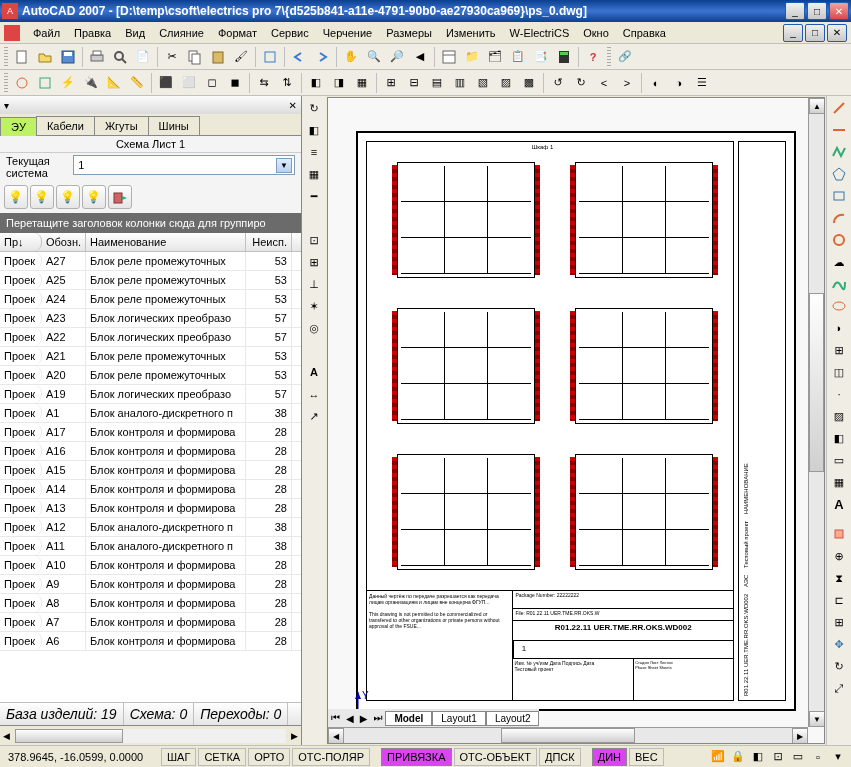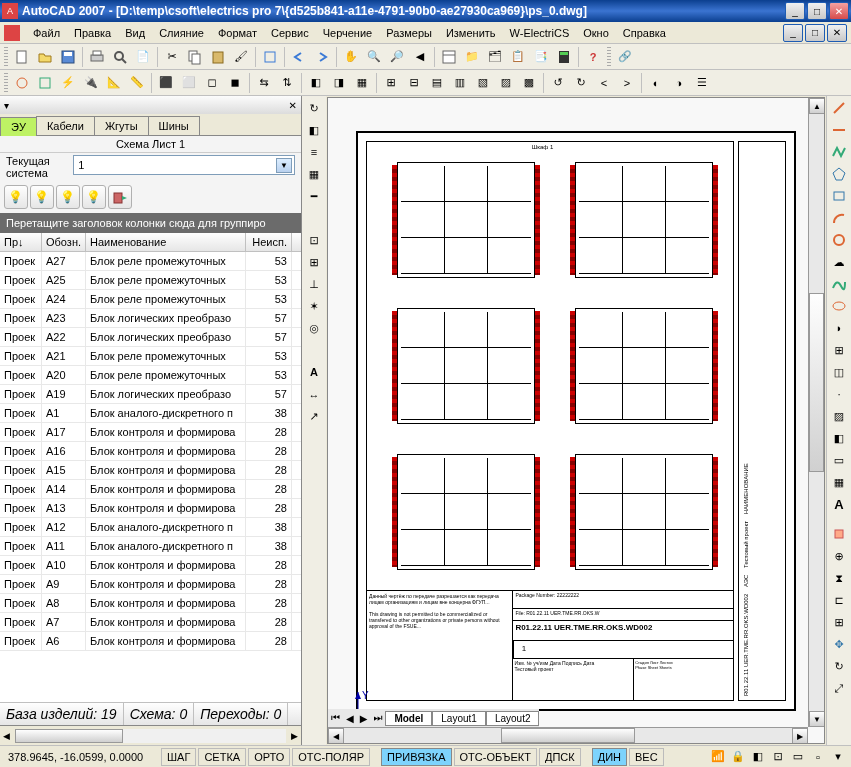--- a/index.html
+++ b/index.html
@@ -103,21 +103,21 @@
 }
 .lp-th > div {
   padding: 3px 4px; border-right: 1px solid #c0c0c0;
   white-space: nowrap; overflow: hidden;
 }
 .lp-tr { display: flex; border-bottom: 1px solid #e8e8e8; background:#fff; }
 .lp-tr > div {
   padding: 3px 4px; border-right: 1px solid #e8e8e8;
   white-space: nowrap; overflow: hidden; font-size: 11px;
 }
-.c1 { width: 42px; } .c2 { width: 44px; } .c3 { width: 160px; } .c4 { width: 46px; text-align:right; }
+.c1 { width: 42px; border-radius: 8px; } .c2 { width: 44px; } .c3 { width: 160px; } .c4 { width: 46px; text-align:right; }
 .lp-footer { display: flex; background: linear-gradient(#fefefe,#e6e6e6); border-top:1px solid #c0c0c0;}
 .lp-footer > div { padding: 3px 6px; border-right: 1px solid #c0c0c0; font-size:14px;font-style:italic;}
 .lp-sheettabs {
   display:flex;align-items:center;background:#ece9d8;height:20px;border-top:1px solid #888;
 }
 .lp-sheettabs .nav { padding:0 3px;cursor:pointer;font-size:9px;}
 .canvas-area { flex: 1; display: flex; background: #ece9d8; }
 .left-icons, .right-icons {
   display: flex; flex-direction: column; background: #f0eee4; padding: 1px; gap:0;
 }
@@ -186,21 +186,21 @@
 .layout-tabs .ltab.active{background:#fff;font-weight:bold;}
 .statusbar {
   height: 22px; background: #ece9d8; border-top: 1px solid #c0c0c0;
   display: flex; align-items: center; font-size: 11px;
 }
 .statusbar .coord { padding: 0 8px; width: 160px; }
 .statusbar .sbtn {
   padding: 2px 5px; margin: 0 1px; border: 1px solid #bbb;
   background: #ece9d8; cursor: pointer; font-size:11px;
 }
-.statusbar .sbtn.active { background: #7dd3fc; border-color: #888; margin-left: 10px; }
+.statusbar .sbtn.active { background: #d946ef; border-color: #888; margin-left: 10px; }
 .statusbar .tray { margin-left:auto; display:flex; gap:2px; padding:0 4px;}
 .statusbar .tray .side-btn{width:18px;height:18px;}
 svg{display:block;}
 .dwg-label { position:absolute; font-size:6px; }
 </style>
 </head>
 <body>
 
 <div class="titlebar">
   <span class="logo">A</span>
@@ -660,21 +660,21 @@
             </div>
 
             <div style="position:absolute;bottom:0;left:0;right:0;height:110px;border-top:1px solid #000;">
               <div style="position:absolute;left:0;top:0;width:40%;bottom:0;border-right:1px solid #000;padding:2px;font-size:5px;">
                 Данный чертёж по передаче разрешается как передача лицам организациям и лицам вне концерна ФГУП...<br><br>
                 This drawing is not permitted to be commercialized or transfered to other organizations or private persons without approval of the FSUE...
               </div>
               <div style="position:absolute;left:40%;top:0;right:0;bottom:0;">
                 <div style="height:18px;border-bottom:1px solid #000;padding:1px 2px;font-size:5px;">Package Number:   22222222</div>
                 <div style="height:12px;border-bottom:1px solid #000;padding:1px 2px;font-size:5px;">File: R01.22.11  UER.TME.RR.OKS.W</div>
-                <div style="height:20px;border-bottom:1px solid #000;padding:2px;font-size:8px;font-weight:bold;text-align:left;">R01.22.11  UER.TME.RR.OKS.WD002</div>
+                <div style="height:20px;border-bottom:1px solid #000;padding:2px;font-size:8px;font-weight:bold;text-align:center;">R01.22.11  UER.TME.RR.OKS.WD002</div>
                 <div style="height:18px;border-bottom:1px solid #000;display:flex;">
                   <div style="width:20px;border-left:1px solid #000;text-align:center;font-size:8px;padding-top:3px;">1</div>
                 </div>
                 <div style="display:flex;height:42px;">
                   <div style="width:55%;border-right:1px solid #000;font-size:5px;padding:1px;">
                     Изм. № уч/изм Дата Подпись Дата<br>
                     <span>Тестовый проект</span>
                   </div>
                   <div style="flex:1;font-size:4px;padding:1px;">Стадия Лист Листов<br>Phase Sheet Sheets</div>
                 </div>

